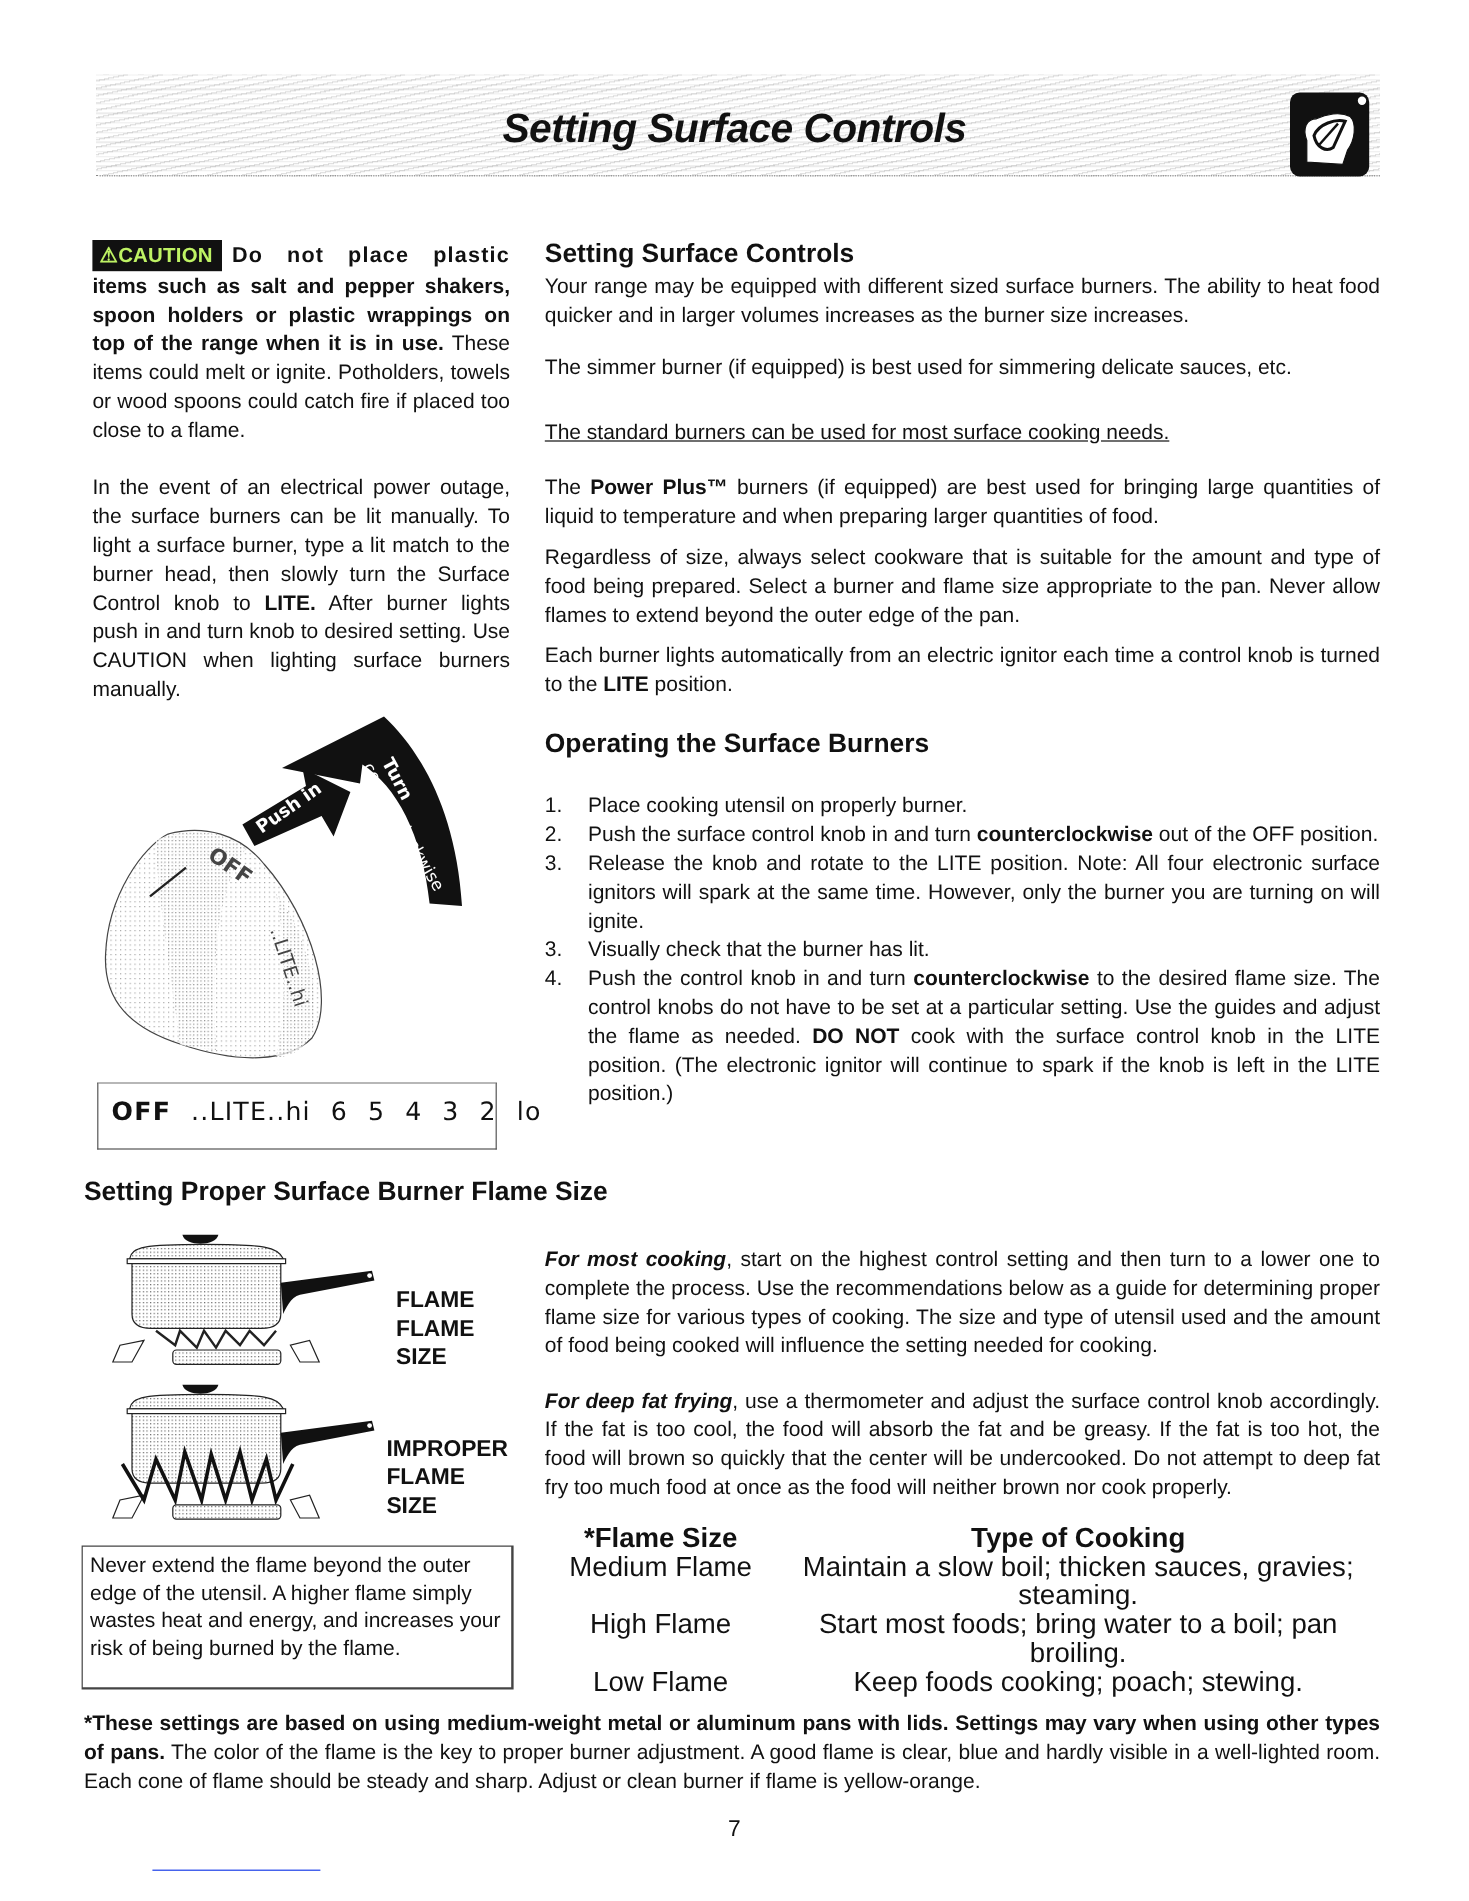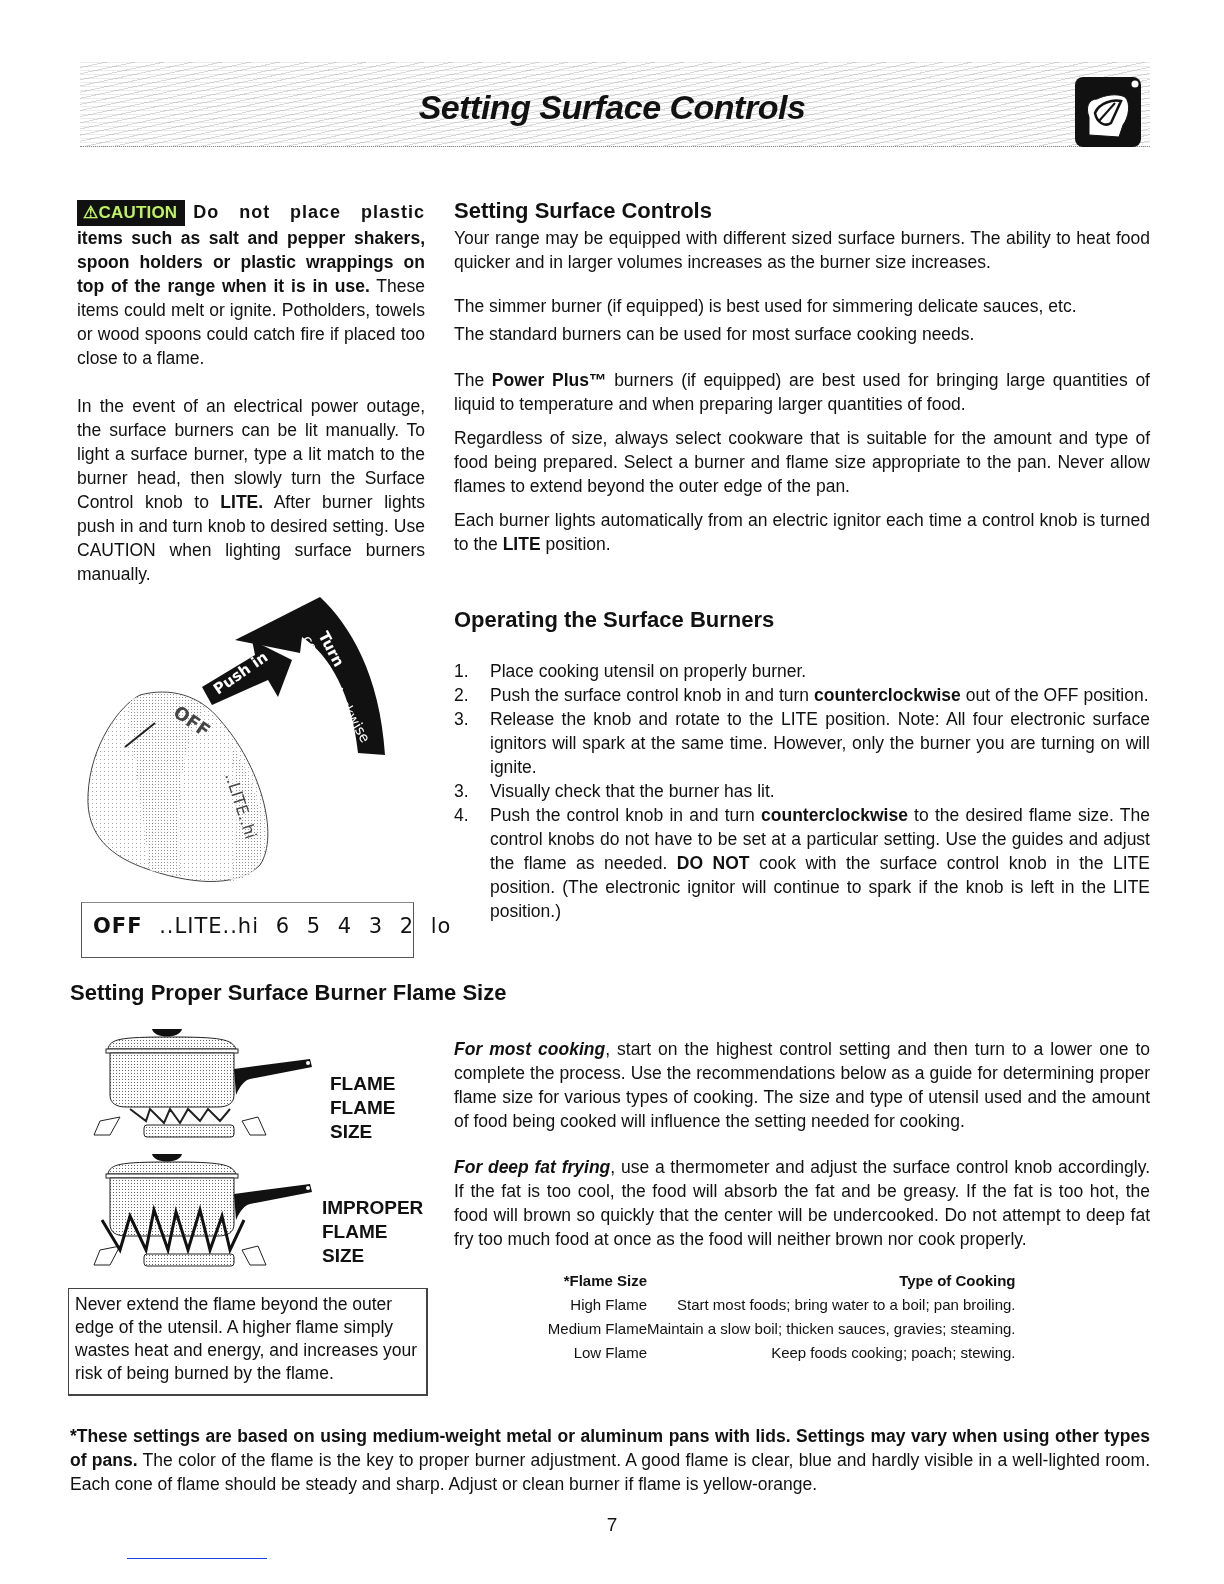--- a/index.html
+++ b/index.html
@@ -31,26 +31,26 @@
   ol.steps li { position: relative; padding-left: 36px; font-size: 17.5px; line-height: 24px; text-align: justify; }
   ol.steps li .num { position: absolute; left: 0; top: 0; }
   
   .dial-box { left: 81px; top: 902px; width: 333px; height: 56px;
     border: 1px solid #555; border-top: 1px solid #888; box-sizing: border-box; }
   .dial-text { left: 93px; top: 914px; font-family: "DejaVu Sans", sans-serif;
     font-size: 21px; font-weight: bold; letter-spacing: 1px; }
   .dial-text .mid { font-weight: normal; }
   
   .flame-label { font-size: 19px; font-weight: bold; line-height: 24px; }
-  .note-box { left: 68px; top: 1288px; width: 360px; height: 108px; box-sizing: border-box;
+  .note-box { left: 68px; top: 1288px; width: 360px; height: 120px; box-sizing: border-box;
     border: 1px solid #444; border-right: 2px solid #444; border-bottom: 2px solid #444;
     padding: 4px 6px; font-size: 17.5px; line-height: 23px; }
   
   .flame-table { border-collapse: collapse; }
-  .flame-table td, .flame-table th { padding: 0; font-size: 15px; line-height: 24px; text-align: right; vertical-align: top; }
+  .flame-table td, .flame-table th { padding: 0; font-size: 23px; line-height: 24px; text-align: center; vertical-align: top; }
   .flame-table th { font-weight: bold; }
   .flame-table .c1 { width: 193px; }
   .footnote { left: 70px; top: 1424px; width: 1080px; font-size: 17.5px; line-height: 24px; text-align: justify; }
   .page-num { left: 0; top: 1514px; width: 1224px; text-align: center; font-size: 19px; }
   .blue-line { left: 127px; top: 1558px; width: 140px; height: 1px; background: #1a3ee8; }
 </style>
 </head>
 <body>
 
 <div class="abs header-band"></div>
@@ -111,21 +111,21 @@
 
 <div class="abs dial-box"></div>
 <div class="abs dial-text">
   <span>OFF</span>&nbsp;&nbsp;<span class="mid">..LITE..hi</span>&nbsp;&nbsp;<span class="mid">6</span>&nbsp;&nbsp;<span class="mid">5</span>&nbsp;&nbsp;<span class="mid">4</span>&nbsp;&nbsp;<span class="mid">3</span>&nbsp;&nbsp;<span class="mid">2</span>&nbsp;&nbsp;<span class="mid">lo</span>
 </div>
 
 <div class="abs right-col" style="top:198px;">
   <h2 class="h2">Setting Surface Controls</h2>
   <p class="p" style="margin-top:2px;">Your range may be equipped with different sized surface burners. The ability to heat food quicker and in larger volumes increases as the burner size increases.</p>
   <p class="p" style="margin-top:20px;">The simmer burner (if equipped) is best used for simmering delicate sauces, etc.</p>
-  <p class="p" style="margin-top:4px;">The standard burners can be used for most surface cooking needs.</p>
+  <p class="p" style="margin-top:30px;text-decoration:underline;">The standard burners can be used for most surface cooking needs.</p>
   <p class="p" style="margin-top:22px;">
     <span>The</span>
     <b>Power Plus™</b>
     <span>burners (if equipped) are best used for bringing large quantities of liquid to temperature and when preparing larger quantities of food.</span>
   </p>
   <p class="p" style="margin-top:10px;">Regardless of size, always select cookware that is suitable for the amount and type of food being prepared. Select a burner and flame size appropriate to the pan. Never allow flames to extend beyond the outer edge of the pan.</p>
   <p class="p" style="margin-top:10px;">
     <span>Each burner lights automatically from an electric ignitor each time a control knob is turned to the</span>
     <b>LITE</b>
     <span>position.</span>
@@ -202,26 +202,26 @@
 <div class="abs right-col" style="top:1037px;">
   <p class="p"><b><i>For most cooking</i></b><span>, start on the highest control setting and then turn to a lower one to complete the process. Use the recommendations below as a guide for determining proper flame size for various types of cooking. The size and type of utensil used and the amount of food being cooked will influence the setting needed for cooking.</span></p>
   <p class="p" style="margin-top:22px;"><b><i>For deep fat frying</i></b><span>, use a thermometer and adjust the surface control knob accordingly. If the fat is too cool, the food will absorb the fat and be greasy. If the fat is too hot, the food will brown so quickly that the center will be undercooked. Do not attempt to deep fat fry too much food at once as the food will neither brown nor cook properly.</span></p>
   <table class="flame-table" style="margin-top:18px;">
     <tbody>
         <tr>
       <th class="c1">*Flame Size</th>
       <th>Type of Cooking</th>
     </tr>
     <tr>
+      <td class="c1">Medium Flame</td>
+      <td>Maintain a slow boil; thicken sauces, gravies; steaming.</td>
+    </tr>
+    <tr>
       <td class="c1">High Flame</td>
       <td>Start most foods; bring water to a boil; pan broiling.</td>
-    </tr>
-    <tr>
-      <td class="c1">Medium Flame</td>
-      <td>Maintain a slow boil; thicken sauces, gravies; steaming.</td>
     </tr>
     <tr>
       <td class="c1">Low Flame</td>
       <td>Keep foods cooking; poach; stewing.</td>
     </tr>
   </tbody>
     </table>
 </div>
 
 <div class="abs footnote">

